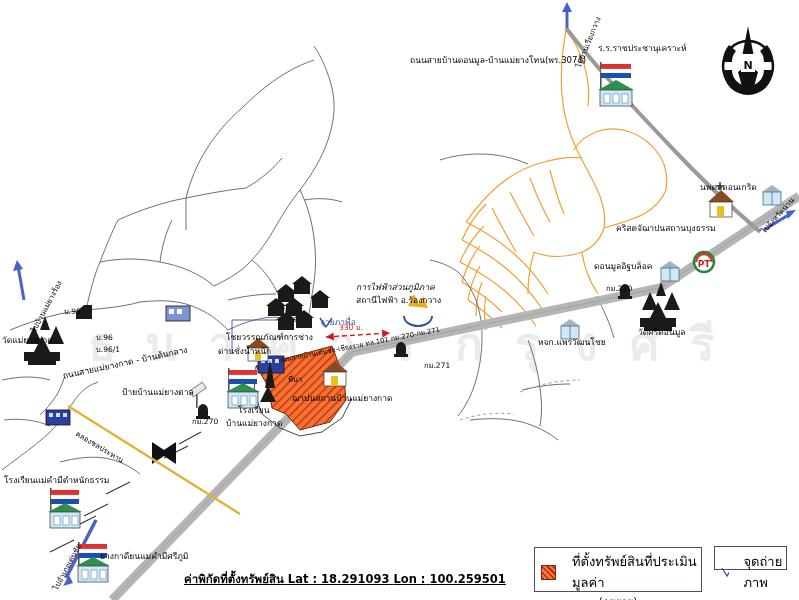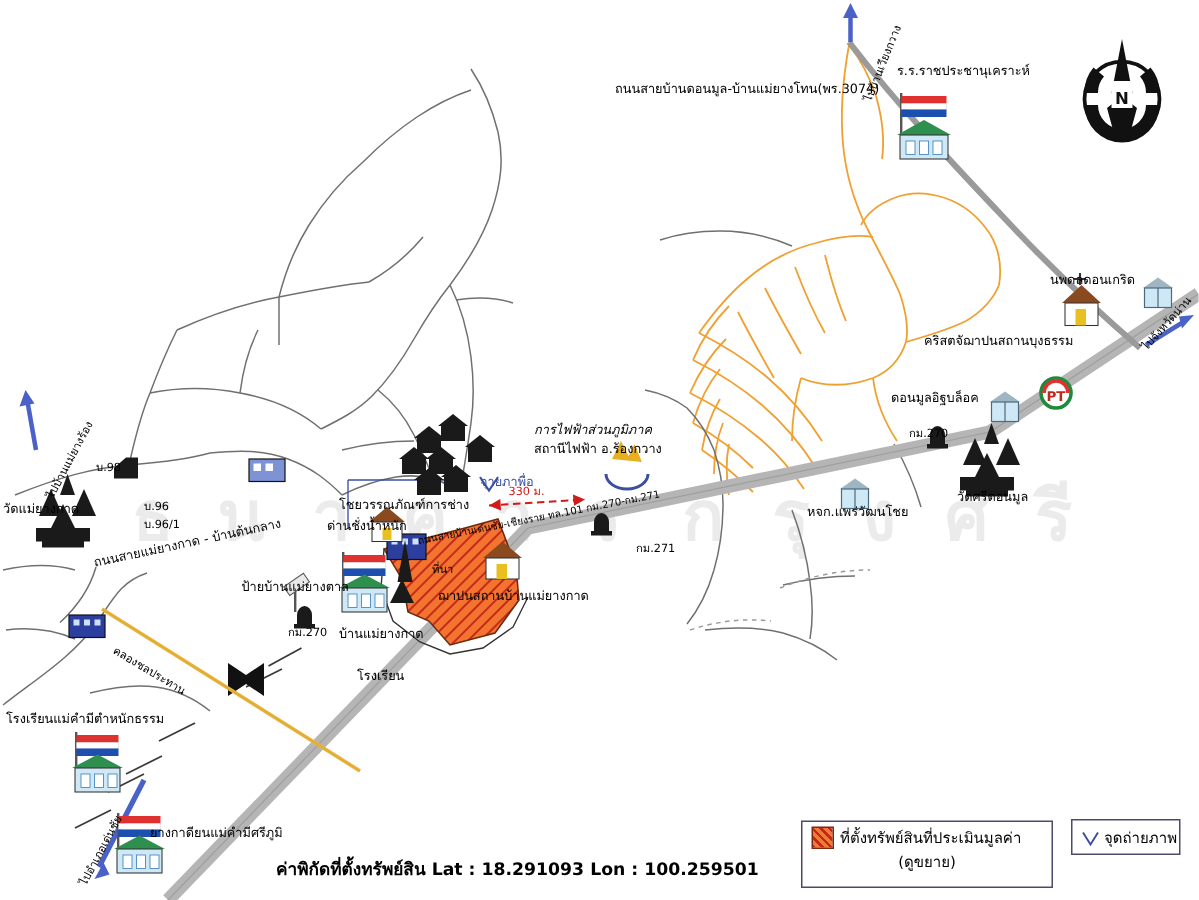--- a/index.html
+++ b/index.html
@@ -31,27 +31,27 @@
   }
   #legend-main{left:534px;top:547px;width:168px;height:45px;}
   #legend-photo{left:714px;top:546px;width:73px;height:24px;}
   .legend-row{display:flex;align-items:center;gap:4px;padding:3px 0 0 6px;}
   .legend-swatch{
     width:13px;height:13px;flex:none;
     background:
       repeating-linear-gradient(45deg,#c4281b 0 1.5px,#f07a3a 1.5px 4px);
     border:1px solid #7a2a10;
   }
-  .legend-txt{font-size:10px;color:#000;}
+  .legend-txt{font-size:13px;color:#000;margin-left:12px;}
   .legend-sub{text-align:center;font-size:10px;color:#000;margin-top:1px;}
   #legend-photo .legend-row{gap:2px;padding:4px 0 0 5px;}
   .footer{
     position:absolute;left:184px;top:570px;
     font-size:11.5px;font-weight:bold;color:#000;
-    white-space:nowrap;text-align:right;
+    text-decoration:underline;white-space:nowrap;text-align:right;
   }
   .footer .coords{font-weight:bold;}
 </style>
 </head>
 <body>
 
 <svg id="map" viewBox="0 0 799 600">
   <defs>
     <pattern id="hatch" width="6" height="6" patternTransform="rotate(45)" patternUnits="userSpaceOnUse">
       <rect width="6" height="6" fill="#f2742f"></rect>
@@ -425,25 +425,25 @@
 <div class="lbl" style="left:320px;top:318px;color:#3a4fa0;">จุายภาพื่อ</div>
 <div class="lbl red sm" style="left:339px;top:324px;">330 ม.</div>
 
 <div class="lbl rot xs" style="left:278px;top:358px;transform:rotate(-11deg);">ถนนสายบ้านเด่นชัย-เชียงราย ทล.101 กม.270-กม.271</div>
 <div class="lbl sm" style="left:392px;top:362px;padding-left:32px;">กม.271</div>
 
 <div class="lbl" style="left:226px;top:333px;">โชยวรรณภัณฑ์การช่าง</div>
 <div class="lbl" style="left:218px;top:347px;">ด่านชั่งน้ำหนัก</div>
 <div class="lbl sm" style="left:288px;top:376px;">ที่นา</div>
 
-<div class="lbl" style="left:238px;top:406px;margin-top:41px;">โรงเรียน</div>
+<div class="lbl" style="left:238px;top:406px;">โรงเรียน</div>
 <div class="lbl" style="left:226px;top:419px;">บ้านแม่ยางกาด</div>
 <div class="lbl" style="left:292px;top:394px;">ฌาปนสถานบ้านแม่ยางกาด</div>
 
-<div class="lbl" style="left:122px;top:388px;margin-left:39px;">ป้ายบ้านแม่ยางตาล</div>
+<div class="lbl" style="left:122px;top:388px;">ป้ายบ้านแม่ยางตาล</div>
 <div class="lbl sm" style="left:192px;top:418px;">กม.270</div>
 <div class="lbl rot sm" style="left:78px;top:430px;transform:rotate(31deg);">คลองชลประทาน</div>
 
 <div class="lbl" style="left:4px;top:476px;">โรงเรียนแม่คำมีตำหนักธรรม</div>
 <div class="lbl" style="left:100px;top:552px;">ยางกาดียนแม่คำมีศรีภูมิ</div>
 <div class="lbl rot sm" style="left:52px;top:588px;transform:rotate(-62deg);">ไปอำเภอเด่นชัย</div>
 
 <div class="lbl rot sm" style="left:30px;top:330px;transform:rotate(-62deg);">ไปบ้านแม่ยางร้อง</div>
 <div class="lbl" style="left:2px;top:336px;">วัดแม่ยางกาด</div>
 <div class="lbl rot" style="left:62px;top:372px;transform:rotate(-12deg);">ถนนสายแม่ยางกาด - บ้านต้นกลาง</div>

